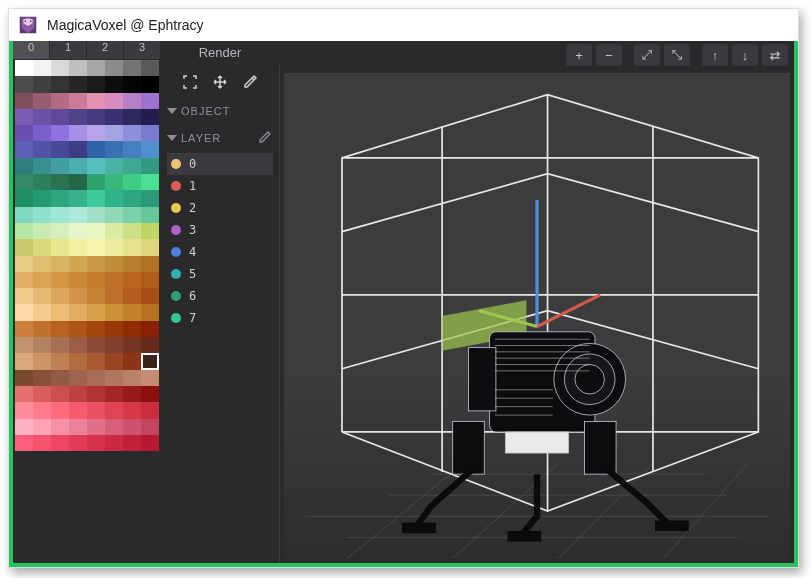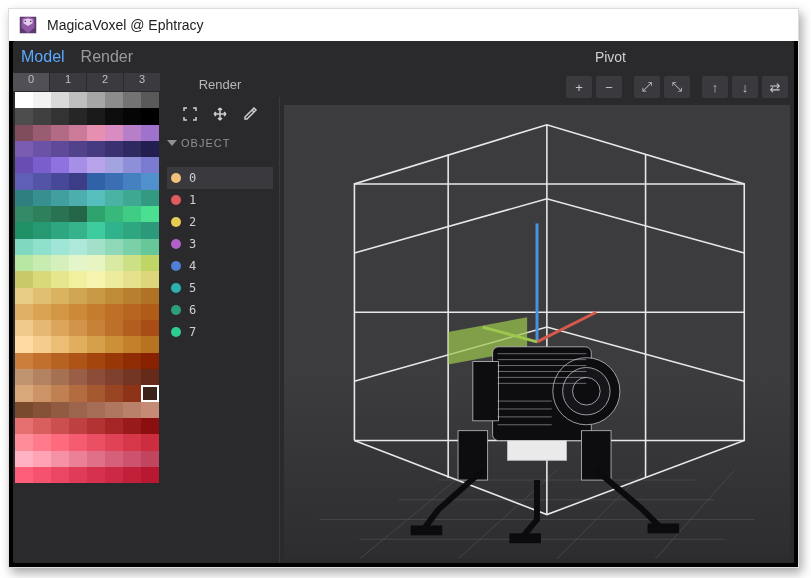--- a/index.html
+++ b/index.html
@@ -1,17 +1,17 @@
 <!DOCTYPE html>
 <html><head>
 <meta charset="utf-8">
 <style>
   * { box-sizing: border-box; margin: 0; padding: 0; font-family: Arial, sans-serif; }
   body { background: #fff; width: 811px; height: 578px; overflow: hidden; position: relative; }
-  .window { width: 791px; height: 560px; margin: 8px; background: #000000; box-shadow: 3px 5px 10px rgba(0,0,0,0.35); border: 1px solid #ddd; display: flex; flex-direction: column; }
+  .window { width: 791px; height: 560px; margin: 8px; background: #22c55e; box-shadow: 3px 5px 10px rgba(0,0,0,0.35); border: 1px solid #ddd; display: flex; flex-direction: column; }
   .titlebar { height: 32px; display: flex; align-items: center; padding: 0 8px; gap: 8px; background: #fff; }
   .titlebar .logo { width: 22px; height: 22px; }
   .titlebar .title { font-size: 14px; color: #222; }
   .appbody { flex: 1; background: #2a2a2c; display: flex; flex-direction: column; margin: 0 4px 4px 4px; border-radius: 2px; }
 
   .modebar { display: flex; align-items: center; height: 32px; padding: 0 8px; gap: 16px; }
   .modebar .mode { font-size: 16px; color: #9a9a9e; cursor: pointer; }
   .modebar .mode.active { color: #5aa8ff; }
   .modebar .spacer { flex: 1; }
   .modebar .pivot { color: #cfcfd3; font-size: 14px; margin-right: 160px; }
@@ -64,26 +64,20 @@
           <polygon points="5,5 12,3 19,5 19,15 12,21 5,15" fill="#8f5aa3"></polygon>
           <polygon points="7,6 12,5 17,6 17,10 12,13 7,10" fill="#e6caf0"></polygon>
           <circle cx="9" cy="8" r="0.8" fill="#222"></circle>
           <circle cx="15" cy="8" r="0.8" fill="#222"></circle>
         </svg>
     </span>
     <span class="title">MagicaVoxel @ Ephtracy</span>
   </div>
 
   <div class="appbody">
-    <div class="modebar">
-      <span class="mode active">Model</span>
-      <span class="mode">Render</span>
-      <span class="spacer"></span>
-      <span class="pivot">Pivot</span>
-    </div>
 
     <div class="content">
       <div class="palettecol">
         <div class="palettetabs" id="ptabs">
             <div class="pt active">0</div>
             <div class="pt">1</div>
             <div class="pt">2</div>
             <div class="pt">3</div>
           </div>
         <div class="swatches" id="swatches">
@@ -303,20 +297,27 @@
         </div>
 
         <div class="section">
           <div class="sechead">
             <span class="chev"></span>
             <span>OBJECT</span>
           </div>
         </div>
 
         <div class="section">
+          <div class="sechead">
+            <span class="chev"></span>
+            <span>LAYER</span>
+            <span class="layerpencil"><svg class="icon" viewBox="0 0 16 16" stroke="#8f8f96" stroke-width="1.3" fill="none">
+                  <path d="M11 3l2 2-8 8H3v-2z"></path>
+                </svg></span>
+          </div>
           <div class="secbody" id="layers">
               <div class="layerrow active">
                 <span class="ldot" style="background: rgb(242, 194, 122);"></span>
                 <span class="lnum">0</span>
               </div>
               <div class="layerrow">
                 <span class="ldot" style="background: rgb(224, 92, 92);"></span>
                 <span class="lnum">1</span>
               </div>
               <div class="layerrow">

